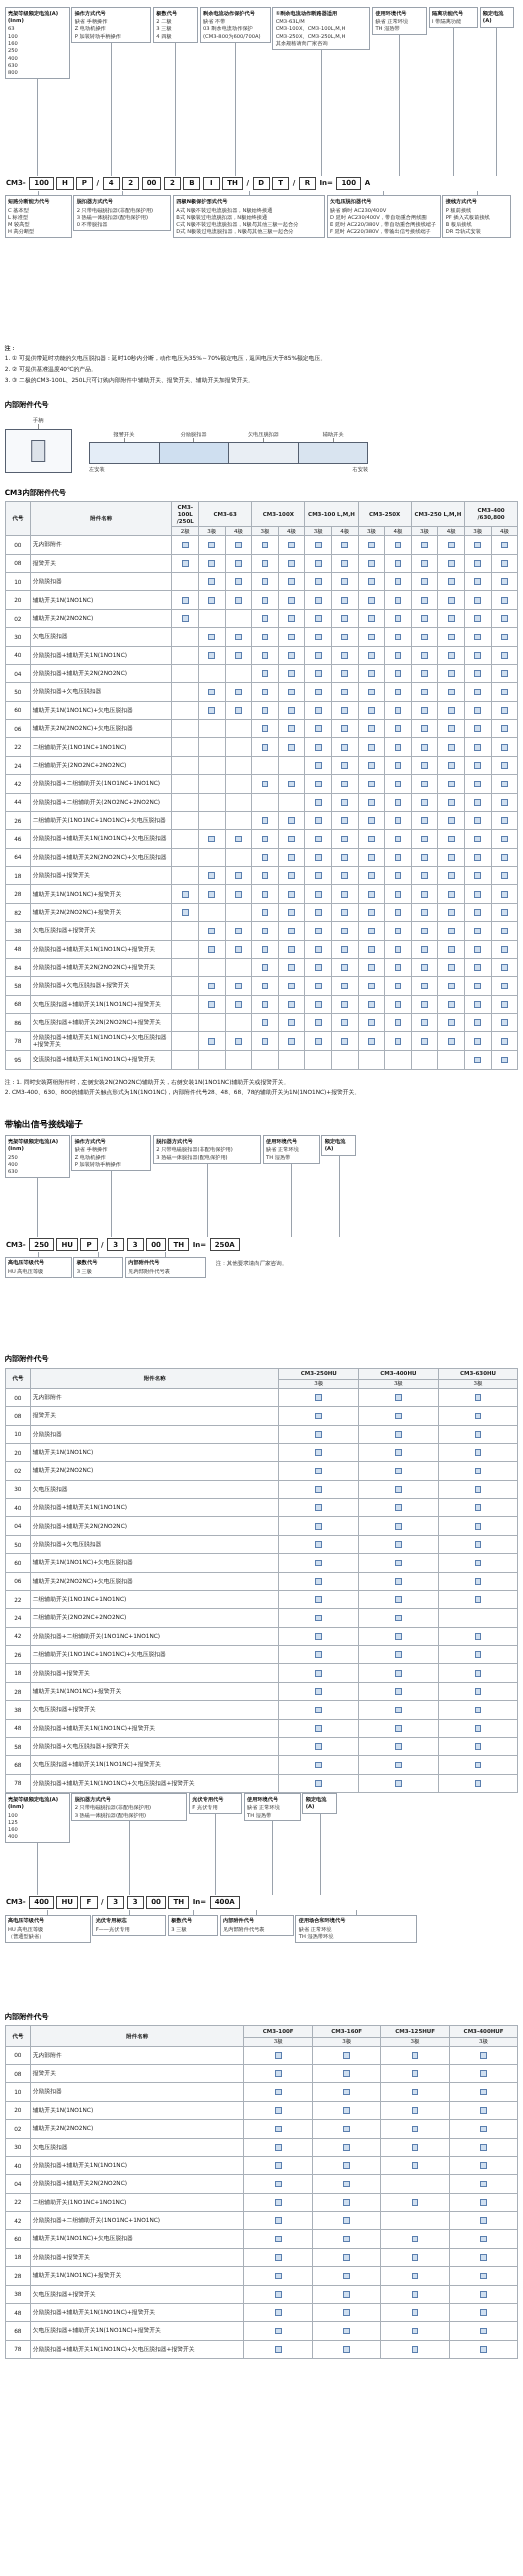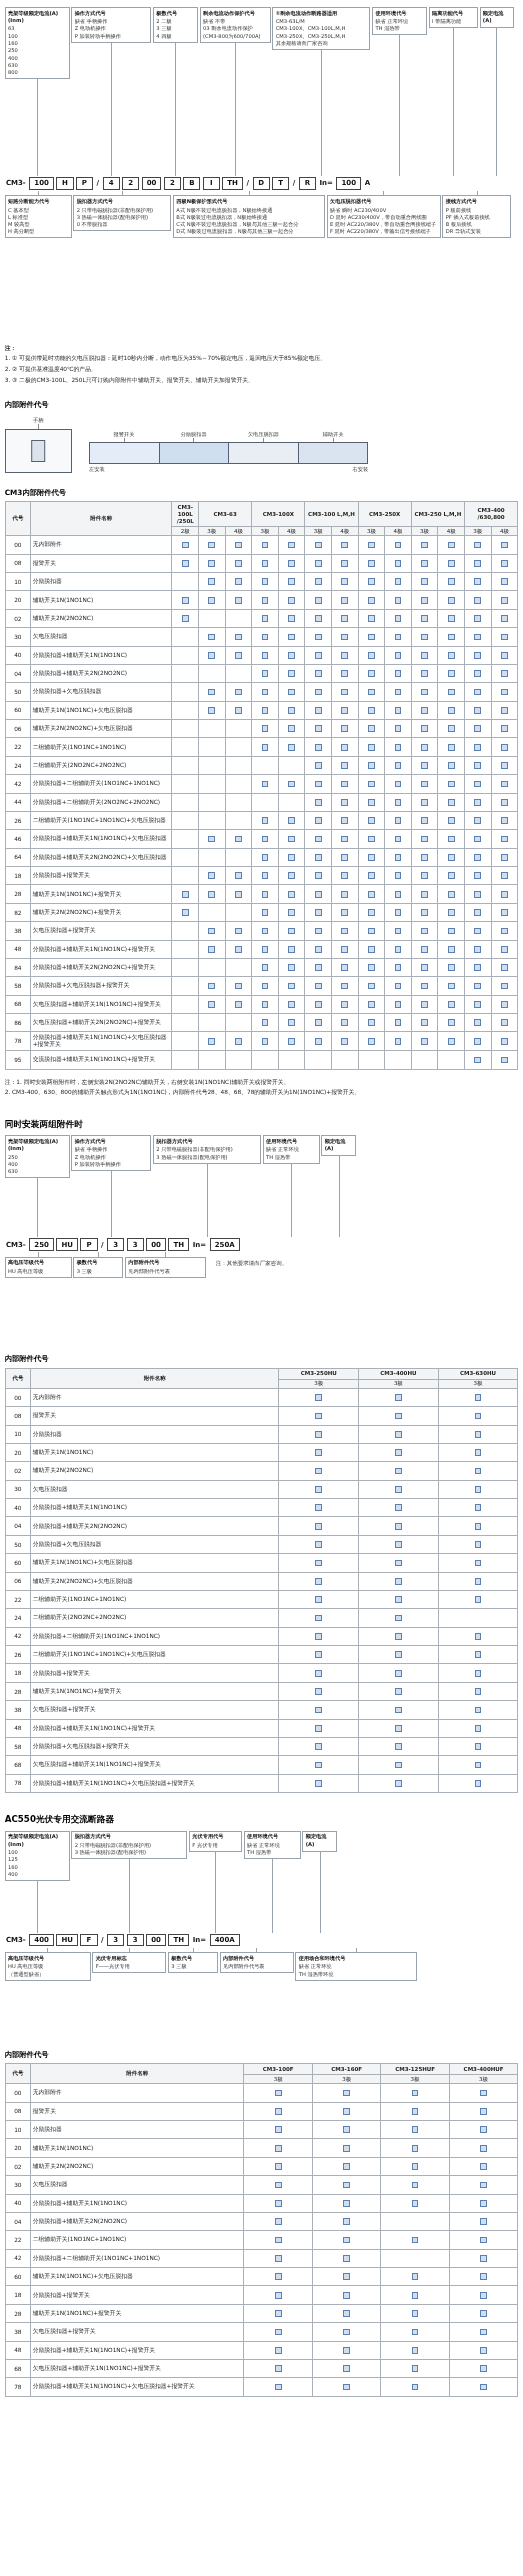--- a/index.html
+++ b/index.html
@@ -801,21 +801,21 @@
       </table>
     </div>
   <div class="notes tbl-notes">
     <div>
         <div class="note-line">注：1. 同时安装两组附件时，左侧安装2N(2NO2NC)辅助开关，右侧安装1N(1NO1NC)辅助开关或报警开关。</div>
         <div class="note-line">2. CM3-400、630、800的辅助开关触点形式为1N(1NO1NC)，内部附件代号28、48、68、78的辅助开关为1N(1NO1NC)+报警开关。</div>
       </div>
   </div>
 
   <section class="hv">
-    <div class="h1">同时安装两组附件时</div>
+    <div class="h1">带输出信号接线端子</div>
     <div class="boxrow boxes-top">
         <div class="bw" style="flex: 0 0 65px;">
           <div class="cb">
             <div class="cbt">壳架等级额定电流(A)(Inm)</div>
             <div class="cbl">250</div>
             <div class="cbl">400</div>
             <div class="cbl">630</div>
           </div>
           <div class="conn" style="flex: 1 1 3.5px;"></div>
         </div>
@@ -1059,21 +1059,20 @@
               <td class="c-mark"><span class="mark"></span></td>
               <td class="c-mark"><span class="mark"></span></td>
               <td class="c-mark"><span class="mark"></span></td>
             </tr>
           </tbody>
         </table>
       </div>
   </section>
 
   <section class="pv">
-    <div class="h1">AC550光伏专用交流断路器</div>
     <div class="boxrow boxes-top">
         <div class="bw" style="flex: 0 0 65px;">
           <div class="cb">
             <div class="cbt">壳架等级额定电流(A)(Inm)</div>
             <div class="cbl">100</div>
             <div class="cbl">125</div>
             <div class="cbl">160</div>
             <div class="cbl">400</div>
           </div>
           <div class="conn" style="flex: 1 1 3.5px;"></div>

